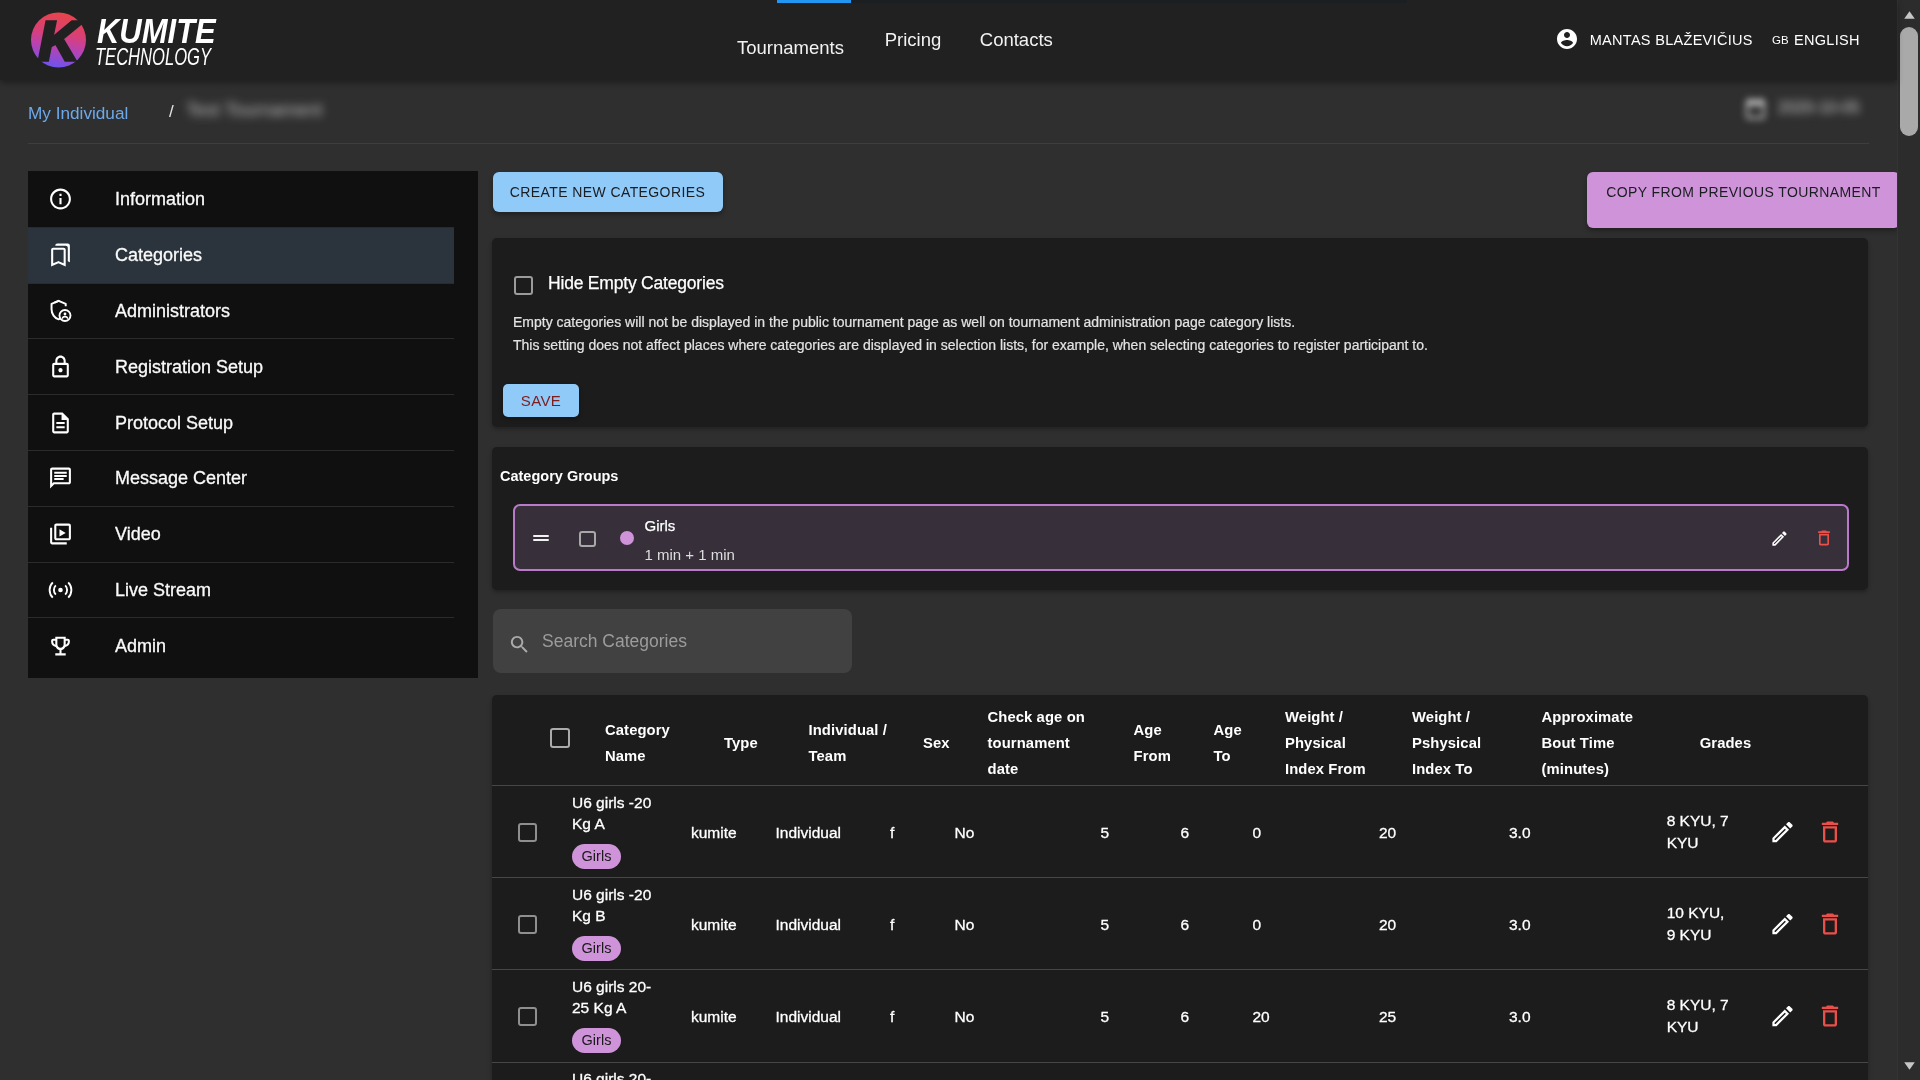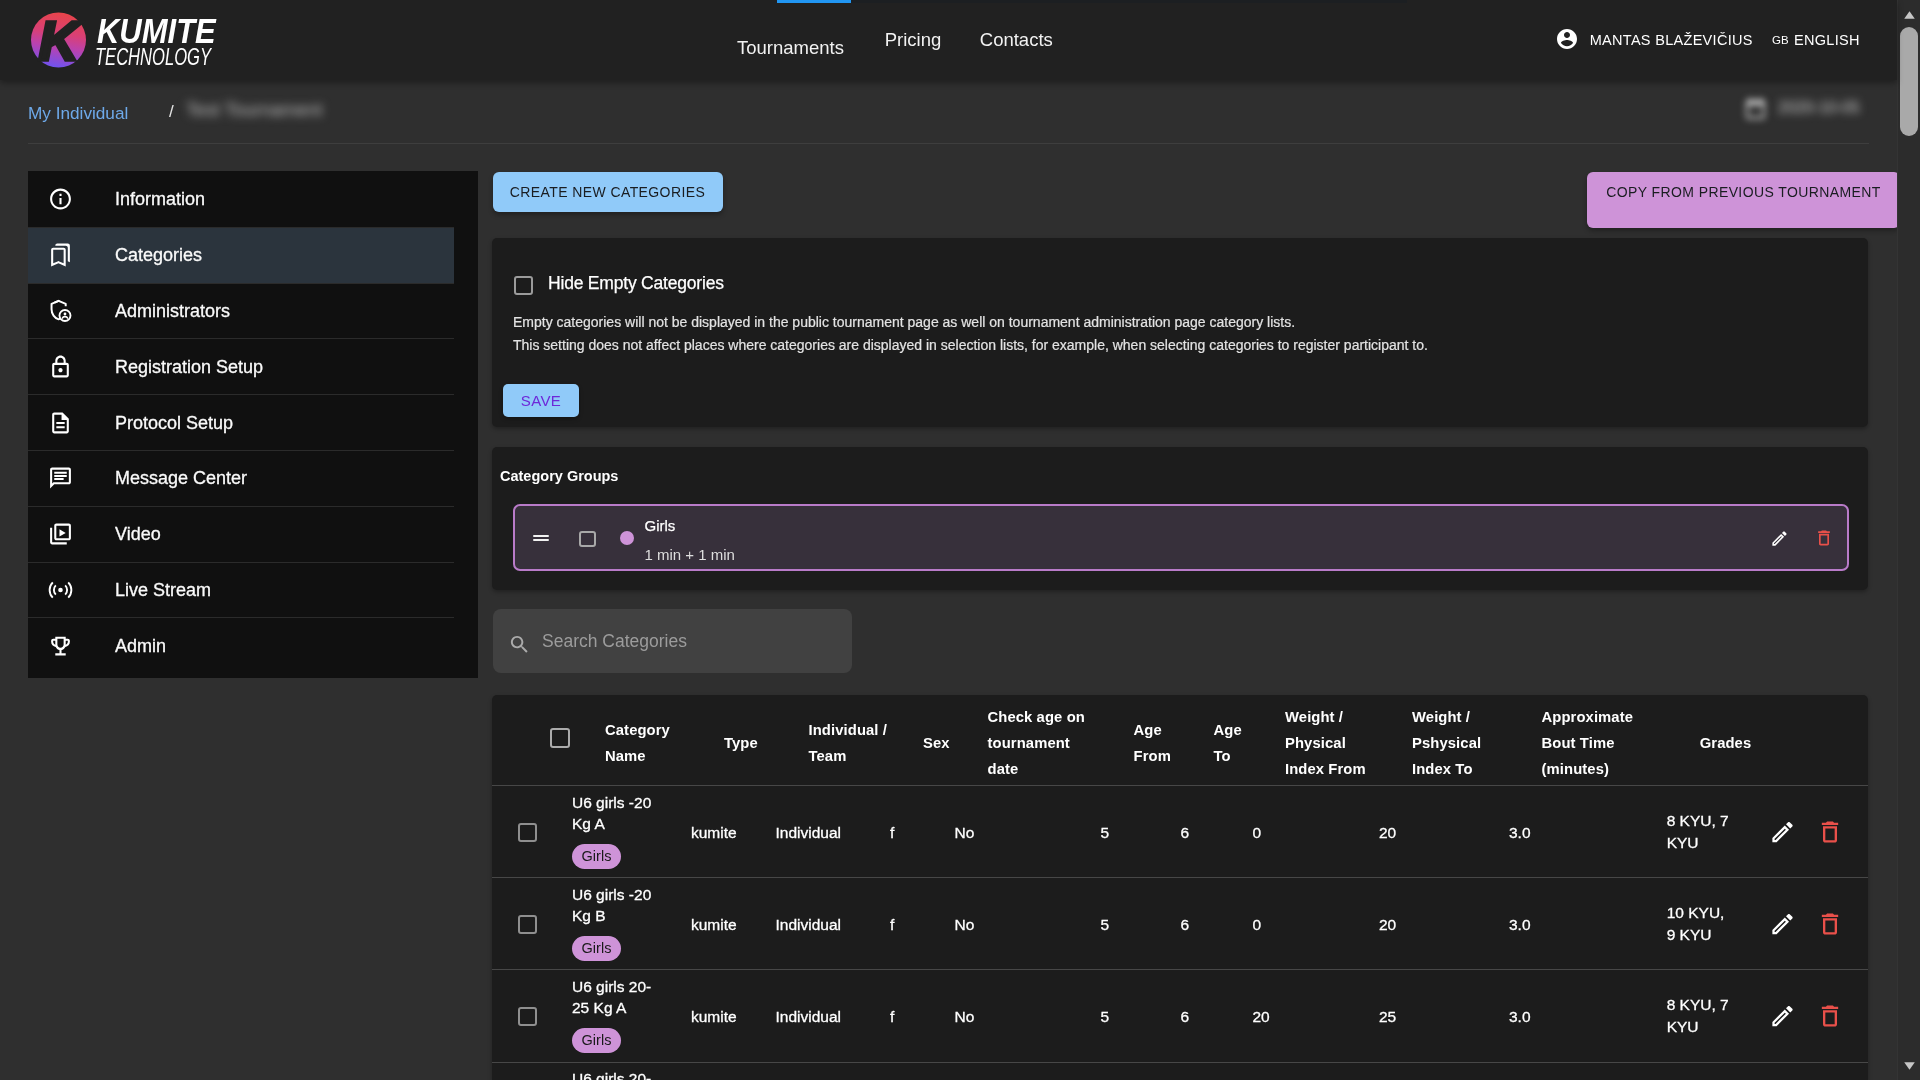--- a/index.html
+++ b/index.html
@@ -36,21 +36,21 @@
 
 .card { position:absolute; left:492px; width:1376px; background:#1c1c1c; border-radius:5px; box-shadow:0 2px 4px rgba(0,0,0,.3); }
 #card1 { top:238px; height:189px; }
 #card2 { top:447px; height:143px; }
 #card3 { top:695px; height:385px; border-bottom-left-radius:0; border-bottom-right-radius:0; }
 
 .cb { position:absolute; border:2px solid #9b9b9b; border-radius:3px; background:transparent; }
 
 #hideLbl { position:absolute; left:56px; top:35px; font-size:17.5px; font-weight:400; letter-spacing:-0.2px; color:#fff; -webkit-text-stroke:0.25px #fff; }
 .desc { position:absolute; left:21px; color:#e3e3e3; font-size:14px; font-weight:500; white-space:nowrap; -webkit-text-stroke:0.2px #e3e3e3; }
-#save { position:absolute; left:11px; top:146px; width:76px; height:33px; line-height:33px; border-radius:5px; background:#90caf9; color:#6d28d9; font-size:15px; font-weight:500; text-align:center; letter-spacing:.4px; box-shadow:0 2px 4px rgba(0,0,0,.3); }
+#save { position:absolute; left:11px; top:146px; width:76px; height:33px; line-height:33px; border-radius:5px; background:#90caf9; color:#7f1d1d; font-size:15px; font-weight:500; text-align:center; letter-spacing:.4px; box-shadow:0 2px 4px rgba(0,0,0,.3); }
 
 #cgTitle { position:absolute; left:8px; top:21px; font-size:14.5px; font-weight:700; color:#fff; }
 #grow { position:absolute; left:21px; top:57px; width:1336px; height:67px; border:2px solid #b97bc9; border-radius:7px; background:#37303b; }
 #grow .bar { position:absolute; left:18px; width:15.5px; height:2.2px; background:#f2f2f2; border-radius:1px; }
 #gdot { position:absolute; left:104.5px; top:25px; width:14px; height:14px; border-radius:50%; background:#ce93d8; }
 #gname { position:absolute; left:129.5px; top:10.5px; font-size:15px; font-weight:500; color:#fff; -webkit-text-stroke:0.25px #fff; }
 #gsub { position:absolute; left:129.5px; top:40px; font-size:15px; color:#dedede; }
 
 #search { position:absolute; left:493px; top:609px; width:359px; height:64px; border-radius:8px; background:#414141; }
 #search .ph { position:absolute; left:49px; top:50%; transform:translateY(-50%); font-size:17.5px; color:#9c9c9c; }

